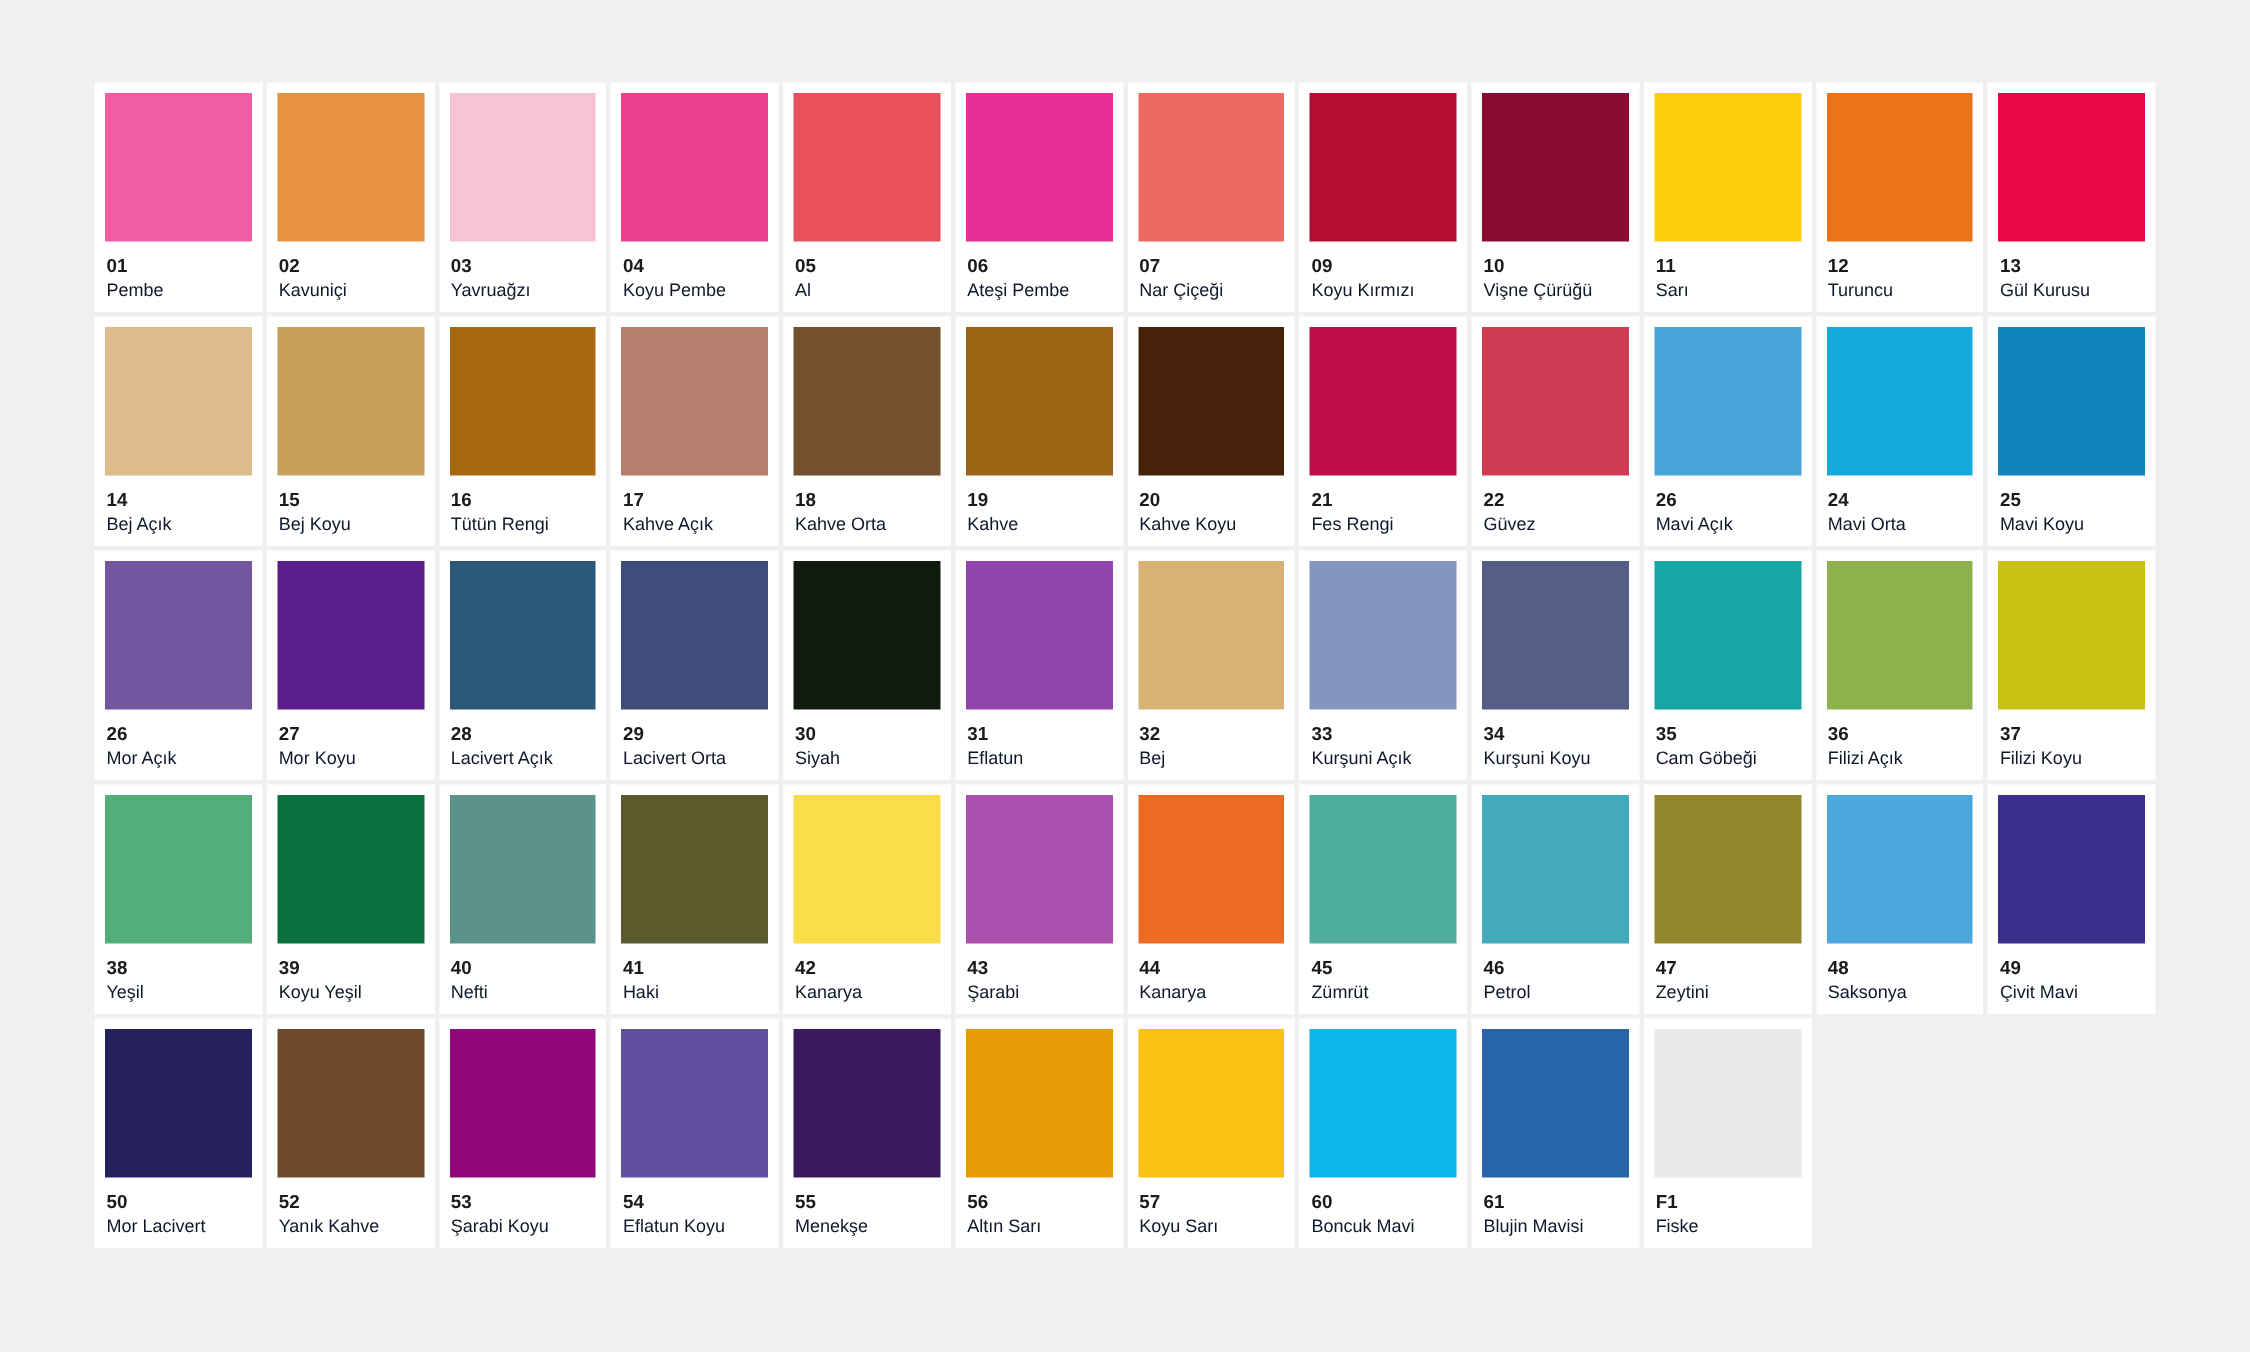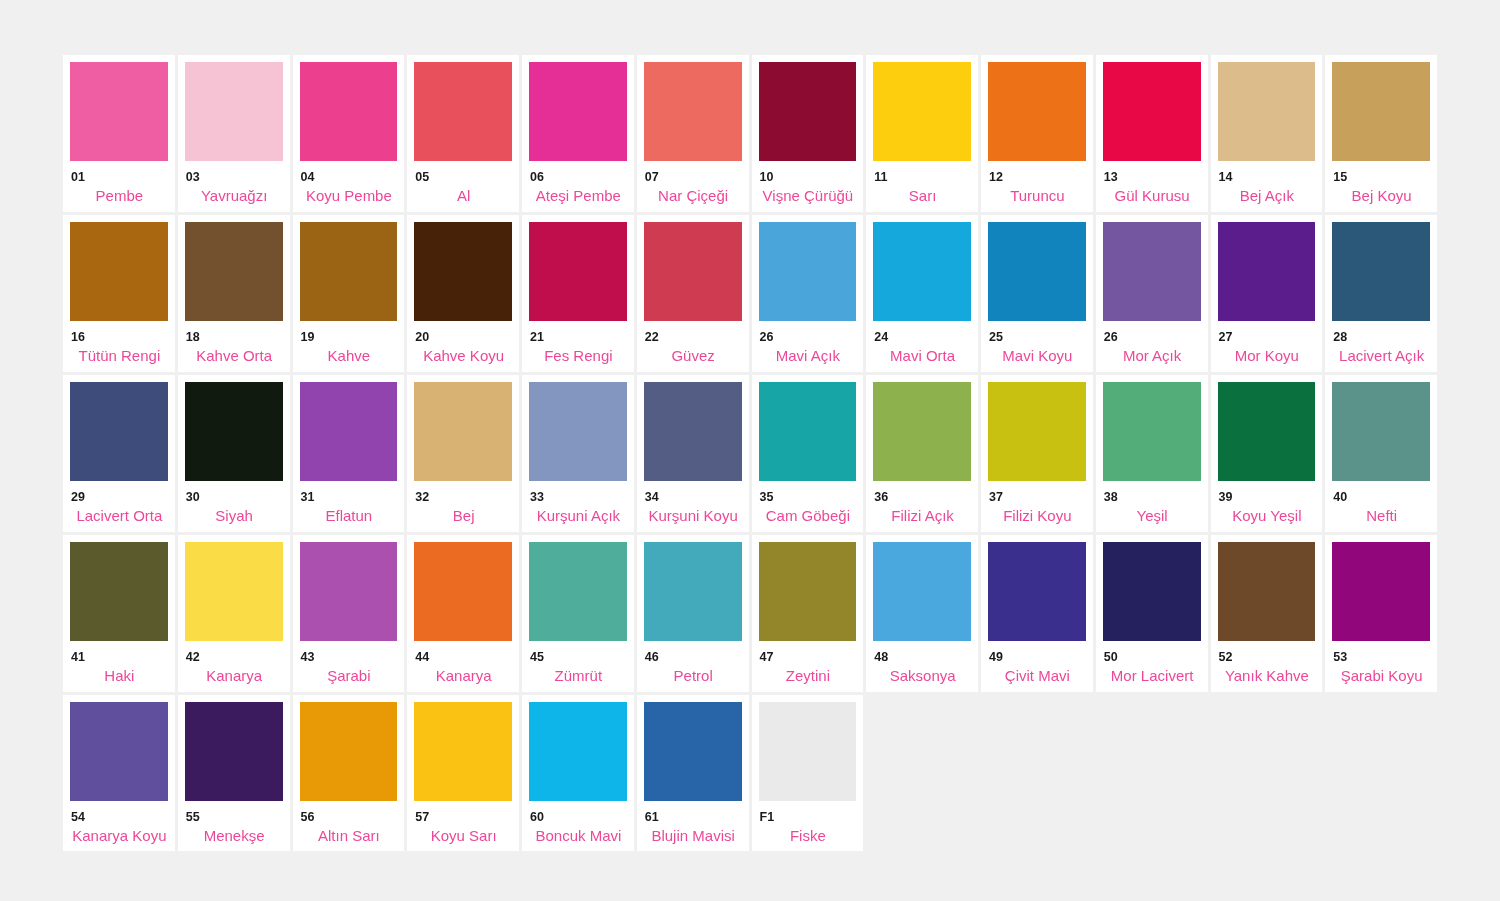--- a/index.html
+++ b/index.html
@@ -40,41 +40,47 @@
     padding-left: 1px;
   }
   .swatch-code {
     font-size: 12.5px;
     font-weight: bold;
     color: #1a1a1a;
     line-height: 1.15;
     letter-spacing: 0.1px;
   }
   .swatch-name {
-    font-size: 15px;
+    font-size: 12px;
     font-weight: normal;
-    color: #ec4899;
+    color: #0f172a;
     line-height: 1.3;
     padding-top: 2px;
     white-space: nowrap;
-    text-align: center;
   }
 </style>
 </head>
 <body>
 
 <div id="palette-grid" style="background: rgb(240, 240, 240);">
     <div class="swatch-card">
       <div class="swatch-chip" style="background-color: rgb(239, 94, 162);"></div>
       <div class="swatch-meta">
         <div class="swatch-code">01</div>
         <div class="swatch-name">Pembe</div>
       </div>
     </div>
     <div class="swatch-card">
+      <div class="swatch-chip" style="background-color: rgb(232, 145, 63);"></div>
+      <div class="swatch-meta">
+        <div class="swatch-code">02</div>
+        <div class="swatch-name">Kavuniçi</div>
+      </div>
+    </div>
+    <div class="swatch-card">
       <div class="swatch-chip" style="background-color: rgb(246, 195, 213);"></div>
       <div class="swatch-meta">
         <div class="swatch-code">03</div>
         <div class="swatch-name">Yavruağzı</div>
       </div>
     </div>
     <div class="swatch-card">
       <div class="swatch-chip" style="background-color: rgb(236, 63, 141);"></div>
       <div class="swatch-meta">
         <div class="swatch-code">04</div>
@@ -96,20 +102,27 @@
       </div>
     </div>
     <div class="swatch-card">
       <div class="swatch-chip" style="background-color: rgb(236, 106, 95);"></div>
       <div class="swatch-meta">
         <div class="swatch-code">07</div>
         <div class="swatch-name">Nar Çiçeği</div>
       </div>
     </div>
     <div class="swatch-card">
+      <div class="swatch-chip" style="background-color: rgb(181, 12, 49);"></div>
+      <div class="swatch-meta">
+        <div class="swatch-code">09</div>
+        <div class="swatch-name">Koyu Kırmızı</div>
+      </div>
+    </div>
+    <div class="swatch-card">
       <div class="swatch-chip" style="background-color: rgb(140, 11, 48);"></div>
       <div class="swatch-meta">
         <div class="swatch-code">10</div>
         <div class="swatch-name">Vişne Çürüğü</div>
       </div>
     </div>
     <div class="swatch-card">
       <div class="swatch-chip" style="background-color: rgb(252, 206, 13);"></div>
       <div class="swatch-meta">
         <div class="swatch-code">11</div>
@@ -145,20 +158,27 @@
       </div>
     </div>
     <div class="swatch-card">
       <div class="swatch-chip" style="background-color: rgb(169, 104, 15);"></div>
       <div class="swatch-meta">
         <div class="swatch-code">16</div>
         <div class="swatch-name">Tütün Rengi</div>
       </div>
     </div>
     <div class="swatch-card">
+      <div class="swatch-chip" style="background-color: rgb(180, 127, 109);"></div>
+      <div class="swatch-meta">
+        <div class="swatch-code">17</div>
+        <div class="swatch-name">Kahve Açık</div>
+      </div>
+    </div>
+    <div class="swatch-card">
       <div class="swatch-chip" style="background-color: rgb(116, 81, 46);"></div>
       <div class="swatch-meta">
         <div class="swatch-code">18</div>
         <div class="swatch-name">Kahve Orta</div>
       </div>
     </div>
     <div class="swatch-card">
       <div class="swatch-chip" style="background-color: rgb(154, 100, 20);"></div>
       <div class="swatch-meta">
         <div class="swatch-code">19</div>
@@ -393,21 +413,21 @@
       <div class="swatch-chip" style="background-color: rgb(145, 7, 123);"></div>
       <div class="swatch-meta">
         <div class="swatch-code">53</div>
         <div class="swatch-name">Şarabi Koyu</div>
       </div>
     </div>
     <div class="swatch-card">
       <div class="swatch-chip" style="background-color: rgb(95, 79, 157);"></div>
       <div class="swatch-meta">
         <div class="swatch-code">54</div>
-        <div class="swatch-name">Kanarya Koyu</div>
+        <div class="swatch-name">Eflatun Koyu</div>
       </div>
     </div>
     <div class="swatch-card">
       <div class="swatch-chip" style="background-color: rgb(60, 26, 94);"></div>
       <div class="swatch-meta">
         <div class="swatch-code">55</div>
         <div class="swatch-name">Menekşe</div>
       </div>
     </div>
     <div class="swatch-card">

